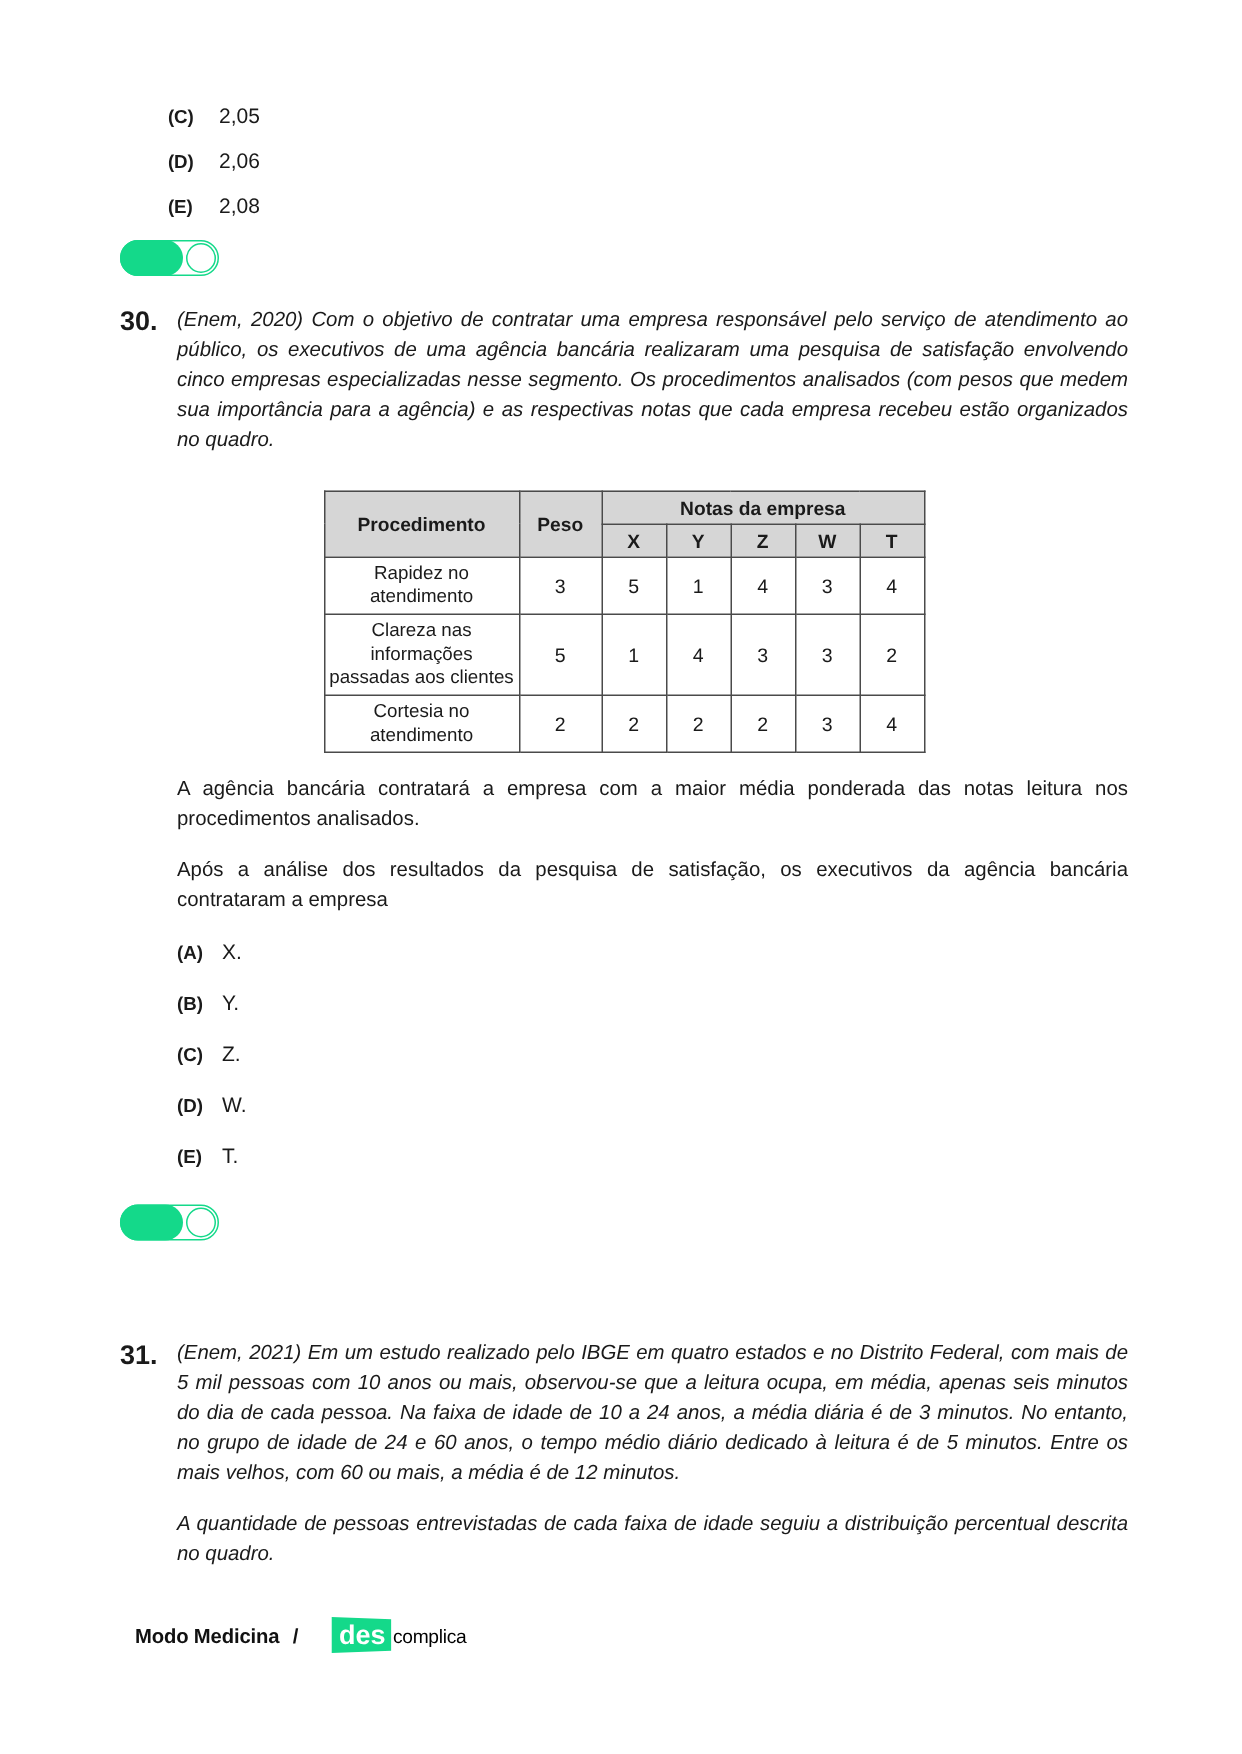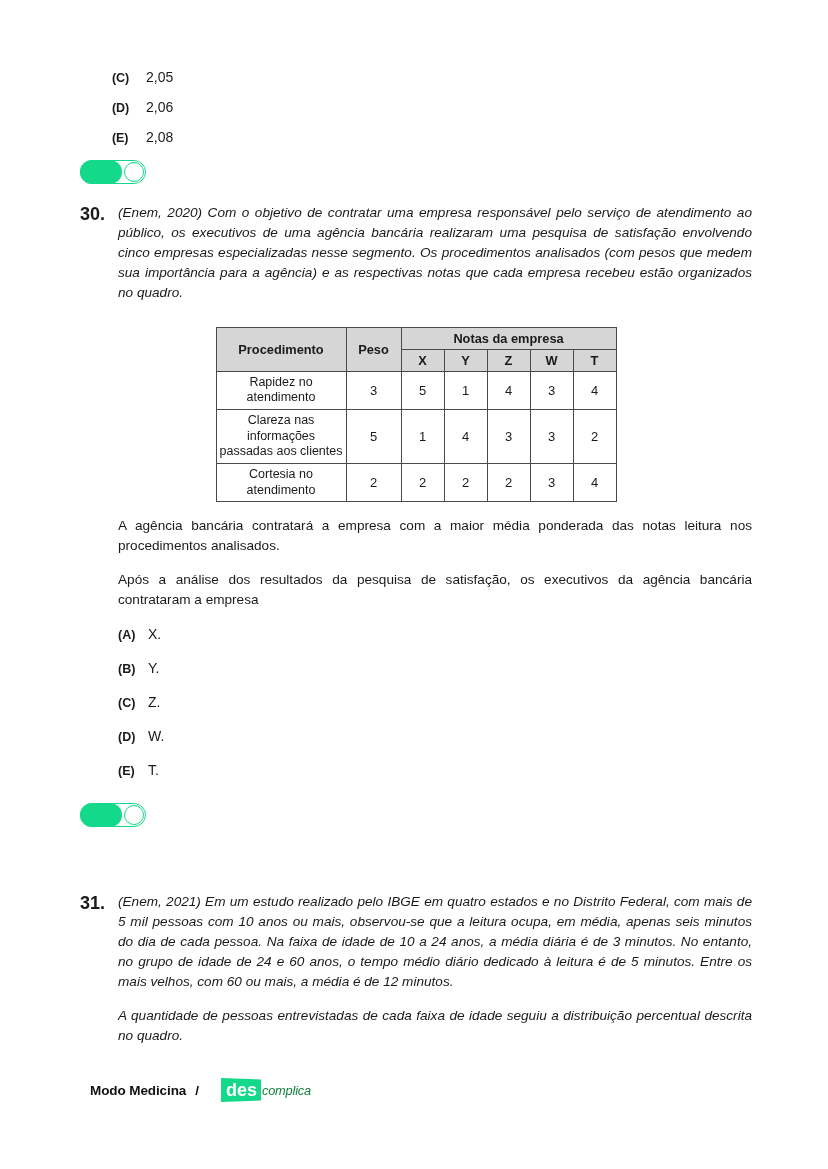--- a/index.html
+++ b/index.html
@@ -203,24 +203,23 @@
     color: #ffffff;
     font-weight: bold;
     font-size: 18px;
     padding: 3px 4px 3px 5px;
     line-height: 1;
     clip-path: polygon(0 0, 100% 6%, 100% 94%, 0 100%);
     display: inline-block;
   }
   .logo-rest {
     font-size: 12.8px;
-    color: #15803d;
+    color: #000000;
     letter-spacing: -0.2px;
     padding-left: 1px;
-    font-style: italic;
   }
 </style>
 </head>
 <body>
 
 <div class="page">
 
   <div class="content" style="top:68px;">
     <div class="opt-row" style="padding-left:32px;">
       <span class="opt-letter">(C)</span>

